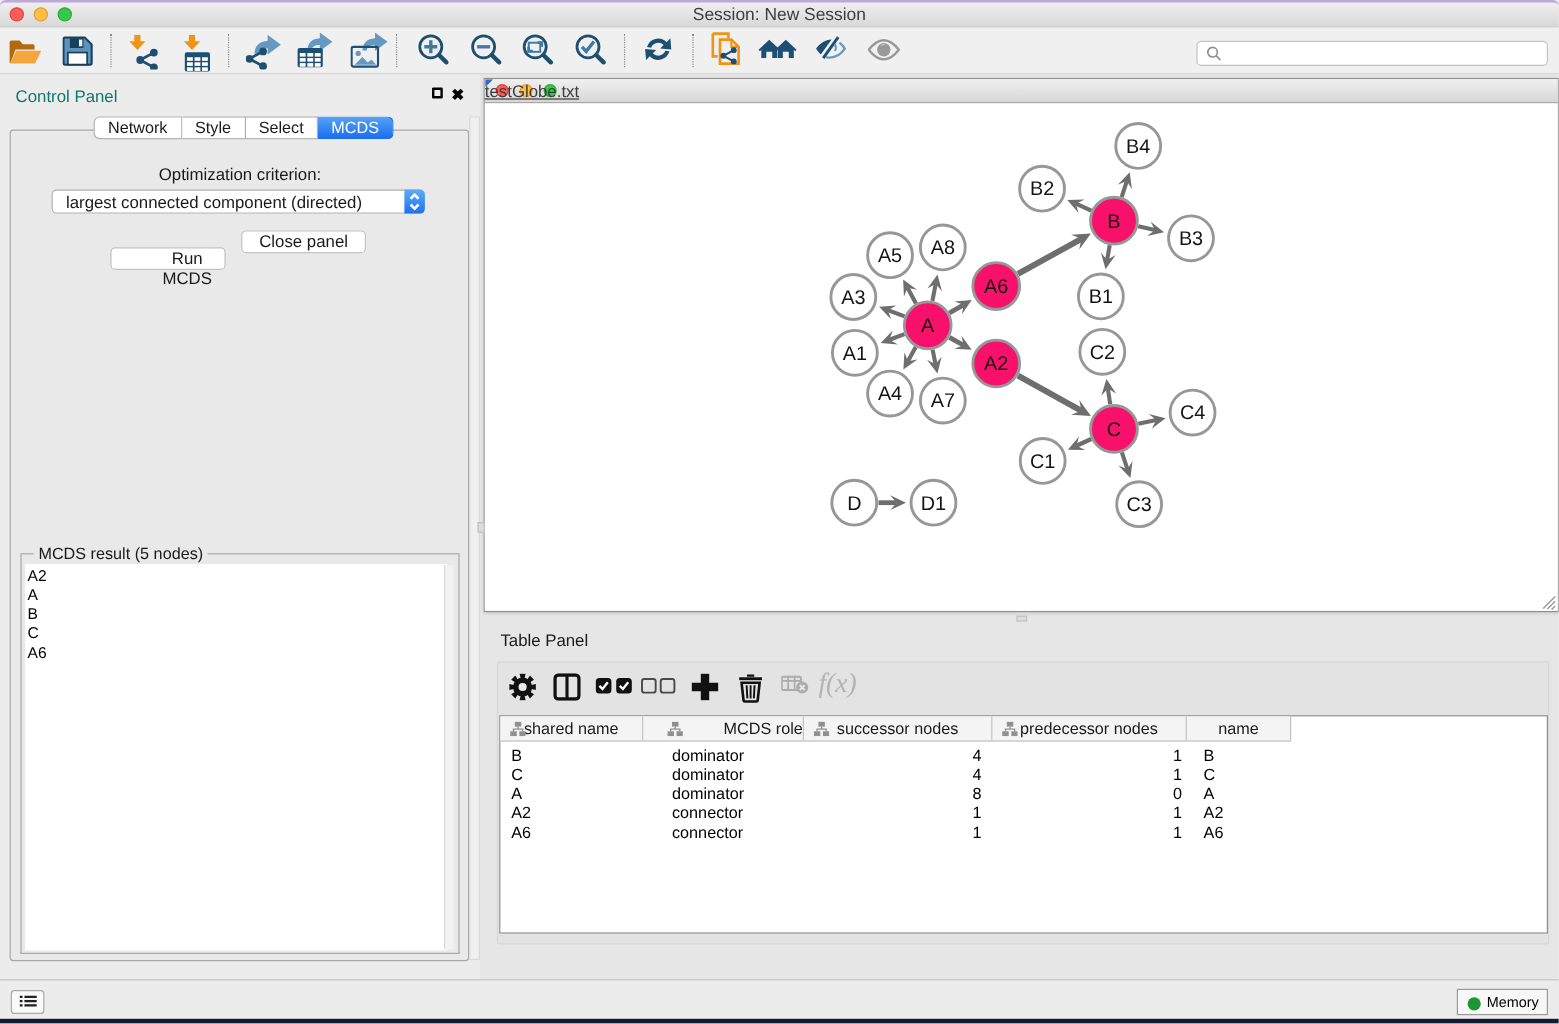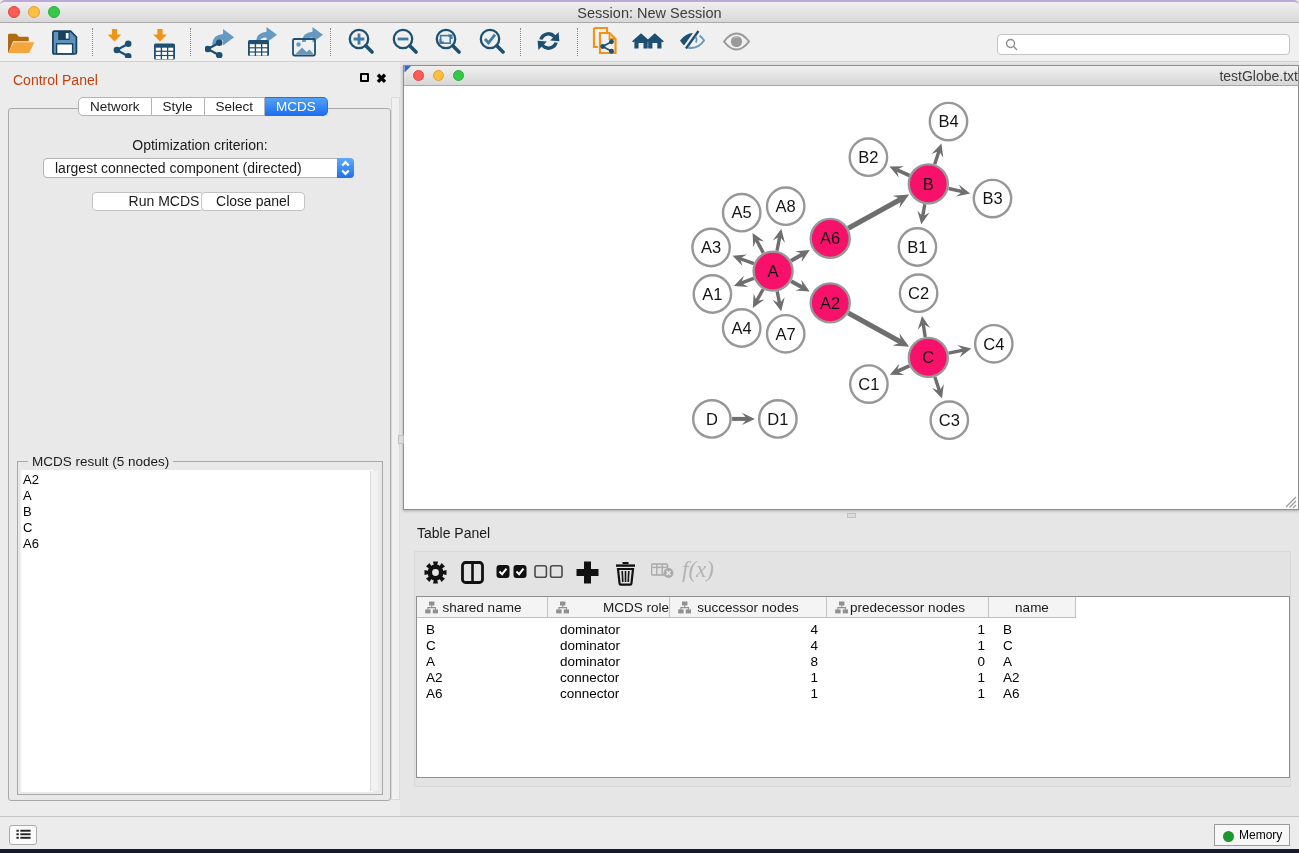--- a/index.html
+++ b/index.html
@@ -16,21 +16,21 @@
 #title-text { width:100%; text-align:center; top:3px; font-size:14.5px; color:#3c3c3c; }
 
 
 #toolbar { left:0; top:23px; width:1299px; height:39px; background:#f0f0f0; border-bottom:1px solid #d0d0d0; }
 .tsep { position:absolute; top:5px; height:28px; width:0; border-left:1px dotted #8a8a8a; }
 #searchbox { left:997px; top:11px; width:293px; height:21px; background:#fff; border:1px solid #c3c3c3; border-radius:4px; }
 #searchbox svg { position:absolute; left:7px; top:3px; }
 
 
 #cpanel { left:0; top:62px; width:400px; height:756px; background:#ececec; }
-#cpanel-title { left:13px; top:10px; font-size:14px; color:#c2410c;text-align:right; }
+#cpanel-title { left:13px; top:10px; font-size:14px; color:#0f766e;text-align:right; }
 .float-sq { position:absolute; width:9px; height:9px; border:2px solid #000; border-radius:1px; }
 .close-x { position:absolute; font-size:13px; font-weight:bold; color:#000; }
 
 .tabs { position:absolute; display:flex; height:20px; z-index:5; }
 .tab { height:19px; line-height:18px; padding:0 11px; background:#fff; border:1px solid #b4b4b4; border-left:none;
   font-size:13.5px; color:#1a1a1a; text-align:center; }
 .tab.first { border-left:1px solid #b4b4b4; border-radius:5px 0 0 5px; }
 .tab.last { border-radius:0 5px 5px 0;text-align:center; }
 .tab.sel { background:linear-gradient(#52a1f5,#1d6ff1); color:#fff; border-color:#1d6ff1; }
 
@@ -47,21 +47,21 @@
 #fs-legend { left:10px; top:-8px; background:#e9e9e9; padding:0 4px; font-size:13.5px; color:#1a1a1a; }
 #fs-list { left:3px; top:8px; width:352px; height:322px; background:#fff; font-size:13px; color:#000; padding:2px 0 0 2px; line-height:16px; }
 #fs-scroll { right:4px; top:9px; width:8px; height:320px; background:#f2f2f2; border-left:1px solid #dcdcdc; }
 #cp-scroll { left:391px; top:35px; width:9px; height:703px; background:#f0f0f0; border:1px solid #dadada; }
 
 
 #desktop { left:400px; top:62px; width:899px; height:756px; background:#e6e6e6; }
 #netwin { left:3px; top:3px; width:896px; height:445px; background:#fff; border:1px solid #8e8e8e; box-shadow:0 1px 3px rgba(0,0,0,.25); }
 #netwin-bar { left:0; top:0; width:100%; height:20px; background:linear-gradient(#f0f0f0,#d7d7d7); border-bottom:1px solid #a8a8a8; }
 #netwin-bar .light { top:4px; width:11px; height:11px; }
-#netwin-title { width:100%; text-align:right; top:2px; font-size:14px; color:#3c3c3c; }
+#netwin-title { width:100%; text-align:left; top:2px; font-size:14px; color:#3c3c3c;text-decoration:underline; }
 #canvas { left:0; top:21px; width:894px; height:422px; background:#fff; }
 
 
 #tpanel { left:0px; top:456px; width:899px; height:300px;text-decoration:underline; }
 #tp-title { left:17px; top:7px; font-size:14px; color:#1a1a1a; }
 #tp-toolbar { left:16px; top:27px; width:874px; height:40px; }
 #ttable { left:16px; top:78px; width:874px; height:182px; background:#fff; border:1px solid #8e8e8e; }
 .th-row { position:absolute; left:0; top:0; height:21px; background:#f4f4f4; border-bottom:1px solid #c0c0c0; }
 .th { position:absolute; top:0; height:20px; font-size:13.5px; color:#1a1a1a; text-align:center; line-height:21px; border-right:1px solid #c4c4c4; }
 .td { position:absolute; font-size:13.5px; color:#000; height:16px; line-height:16px; }
@@ -230,21 +230,21 @@
   <div id="cp-box" class="abs"></div>
   <div id="opt-label" class="abs">Optimization criterion:</div>
   <div id="combo" class="abs">largest connected component (directed)
     <div id="combo-btn" class="abs">
       <svg width="17" height="20" viewBox="0 0 17 20">
           <path d="M5.2 7.6 L8.5 4.2 L11.8 7.6" fill="none" stroke="#fff" stroke-width="2.2"></path>
           <path d="M5.2 12.4 L8.5 15.8 L11.8 12.4" fill="none" stroke="#fff" stroke-width="2.2"></path>
         </svg>
     </div>
   </div>
-  <div class="btn" style="left:92px; top:130px; width:112px;padding-left:32px;">Run MCDS</div>
+  <div class="btn" style="left:92px; top:144px; width:96px;padding-left:32px;">Run MCDS</div>
   <div class="btn" style="left:201px; top:130px; width:104px;">Close panel</div>
   <div id="fieldset" class="abs">
     <div id="fs-legend" class="abs">MCDS result (5 nodes)</div>
     <div id="fs-list" class="abs">A2<br>A<br>B<br>C<br>A6</div>
     <div id="fs-scroll" class="abs"></div>
   </div>
   <div id="cp-scroll" class="abs"></div>
 </div>
 
 <div id="desktop" class="abs">
@@ -396,21 +396,21 @@
           <line x1="0.5" y1="6.4" x2="16.5" y2="6.4" stroke="#ababab" stroke-width="1.4"></line>
           <line x1="5.8" y1="3" x2="5.8" y2="14" stroke="#ababab" stroke-width="1.4"></line>
           <line x1="11.2" y1="3" x2="11.2" y2="14" stroke="#ababab" stroke-width="1.4"></line>
           <circle cx="17.5" cy="12" r="5" fill="#ababab"></circle>
           <path d="M15.5 10 L19.5 14 M19.5 10 L15.5 14" stroke="#e9e9e9" stroke-width="1.5"></path>
         </svg>
     <div class="abs" style="left:266px;top:12px;width:46px;font-family:'Liberation Serif',serif;font-style:italic;font-size:23px;color:#b3b3b3;">f(x)</div>
     </div>
     <div id="ttable" class="abs">
         <div class="th-row" style="width:659px;">
-          <div class="th" style="left:0px;width:131px;">shared name</div>
+          <div class="th" style="left:0px;width:119px;">shared name</div>
           <svg class="abs" style="left:8px;top:4px" width="13" height="13" viewBox="0 0 13 13">
             <g fill="#909090">
               <rect x="4" y="0.5" width="5.4" height="4"></rect>
               <rect x="0.2" y="8.4" width="5.4" height="4"></rect>
               <rect x="7.8" y="8.4" width="5.4" height="4"></rect>
             </g>
             <path d="M6.7 4.5 V6.6 M2.9 8.4 V6.6 H10.5 V8.4" fill="none" stroke="#909090" stroke-width="1.1"></path>
           </svg>
           <div class="th" style="left:131px;width:122px;text-align:right;">MCDS role</div>
           <svg class="abs" style="left:139px;top:4px" width="13" height="13" viewBox="0 0 13 13">

